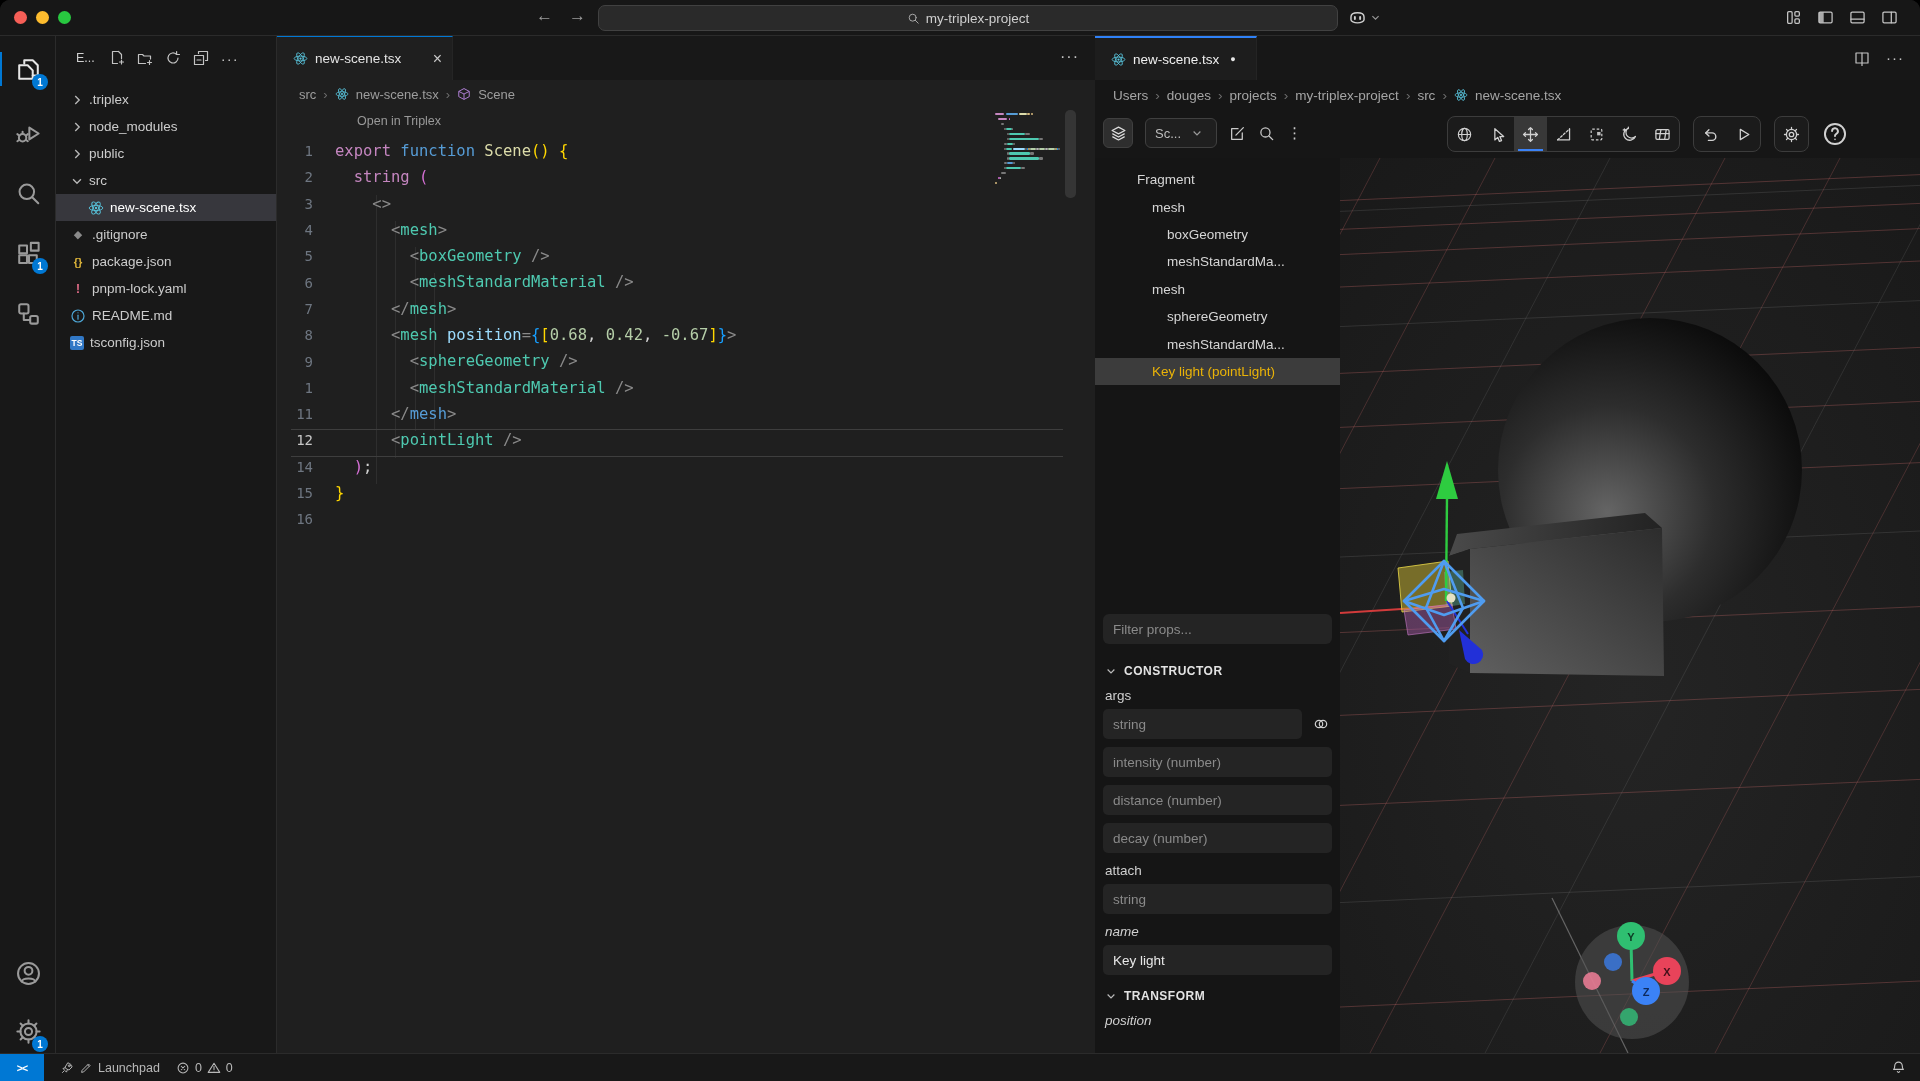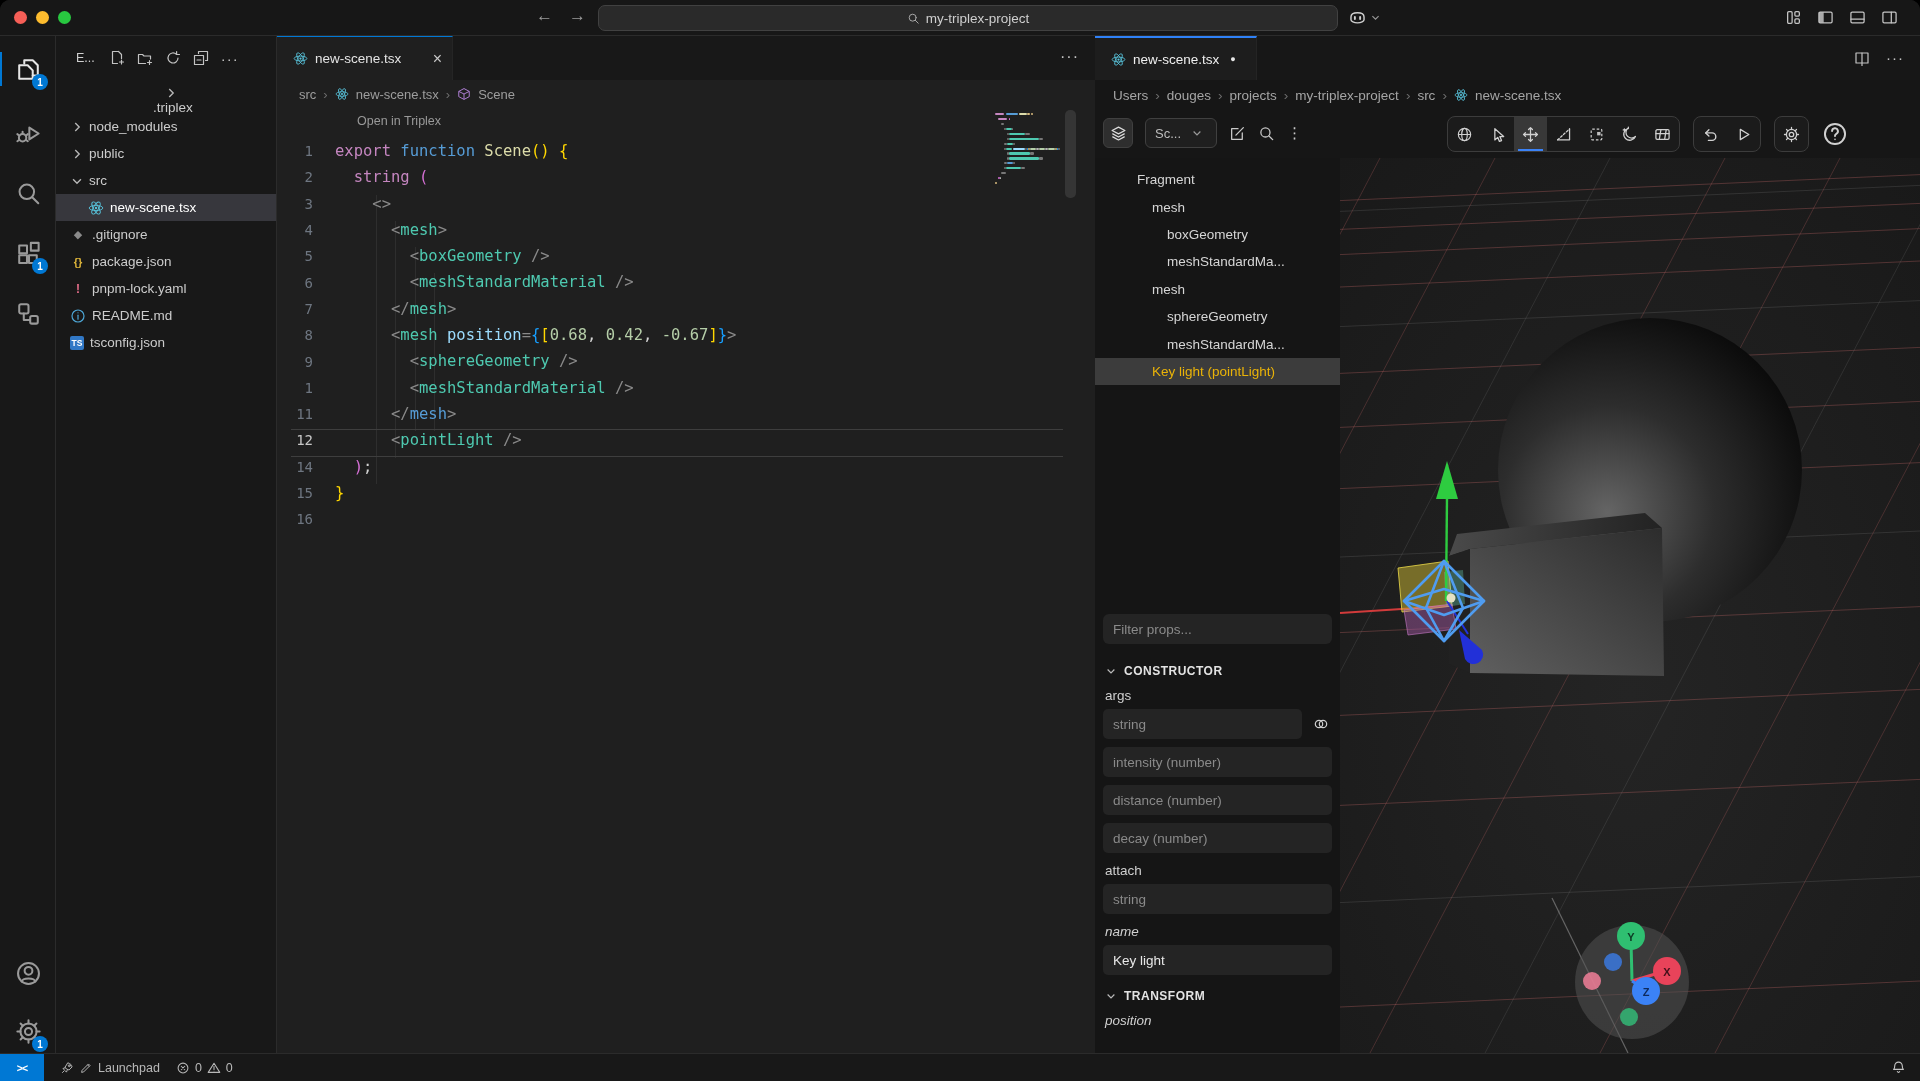--- a/index.html
+++ b/index.html
@@ -310,21 +310,21 @@
             <svg viewBox="0 0 16 16" fill="none" stroke="currentColor" stroke-width="1.2" stroke-linecap="round" stroke-linejoin="round">
               <path d="M5.5 3.5v-2h9v9h-2"></path>
               <rect x="1.5" y="5.5" width="9" height="9"></rect>
               <path d="M4 10h4"></path>
             </svg>
           </span>
         <span class="sb-more">···</span>
       </div>
     </div>
     <div class="tree" id="file-tree">
-        <div class="trow" style="padding-left: 14px; flex-direction: column;">
+        <div class="trow" style="padding-left: 14px;">
           <span class="icon chev">
             <svg viewBox="0 0 16 16" fill="none" stroke="currentColor" stroke-width="1.6">
               <path d="m6 3.5 4.5 4.5L6 12.5"></path>
             </svg>
           </span>
           <span>.triplex</span>
         </div>
         <div class="trow" style="padding-left: 14px;">
           <span class="icon chev">
             <svg viewBox="0 0 16 16" fill="none" stroke="currentColor" stroke-width="1.6">

